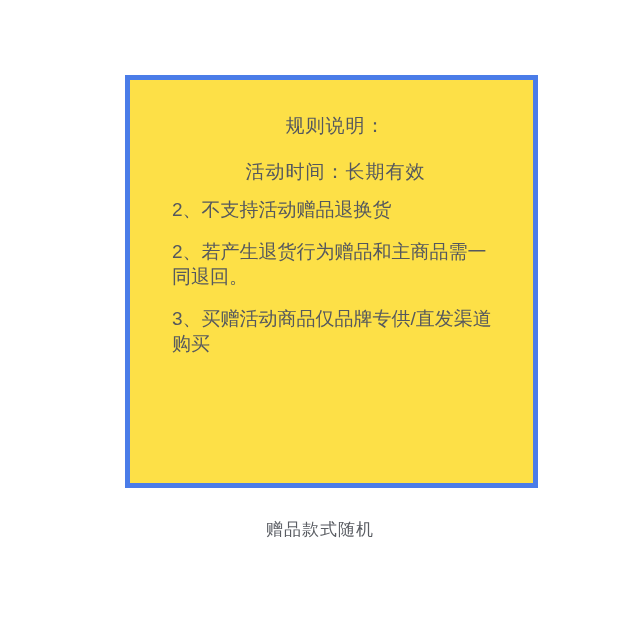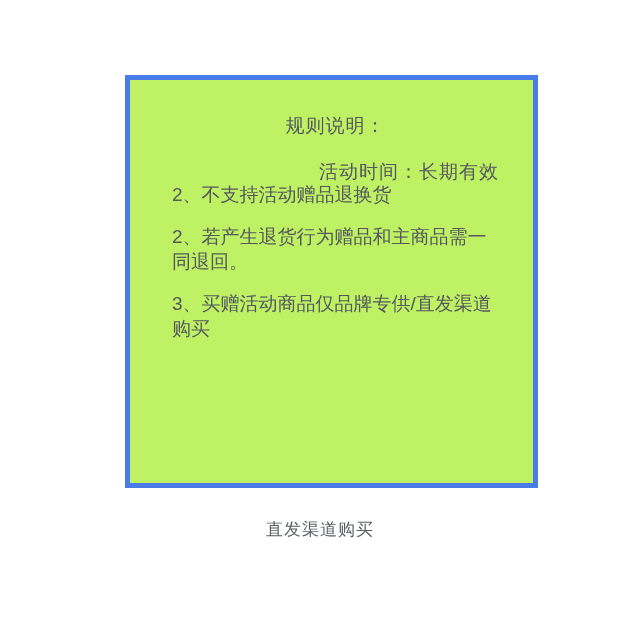--- a/index.html
+++ b/index.html
@@ -12,35 +12,36 @@
     width: 640px; height: 640px;
     background: #ffffff;
     overflow: hidden;
     font-family: "Liberation Sans", "DejaVu Sans", sans-serif;
     color: #55585e;
   }
   .rules-box {
     position: absolute;
     left: 125px; top: 75px;
     width: 413px; height: 413px;
-    background: #bef264;
+    background: #fde047;
     border: 5px solid #4a7ce8;
     padding: 36px 34px 24px 42px;
   }
   .rules-title {
     text-align: center;
     font-size: 19px;
     line-height: 20px;
     margin-bottom: 26px;
     letter-spacing: 1px;
   }
   .rules-subtitle {
-    text-align: right;
+    text-align: center;
     font-size: 19px;
     line-height: 20px;
+    margin-bottom: 15px;
     letter-spacing: 1px;
   }
   .rule-item {
     font-size: 19px;
     line-height: 25px;
     margin-bottom: 17px;
     word-break: break-all;
   }
   .rule-item.indent-sm {
     text-indent: 5px;
@@ -67,15 +68,15 @@
 
 
     <div class="rule-item">2、不支持活动赠品退换货</div>
 
     <div class="rule-item">2、若产生退货行为赠品和主商品需一同退回。</div>
 
     <div class="rule-item">3、买赠活动商品仅品牌专供/直发渠道购买</div>
 
   </div>
 
-  <div class="caption">直发渠道购买</div>
+  <div class="caption">赠品款式随机</div>
 
 </div>
 
 </body></html>

